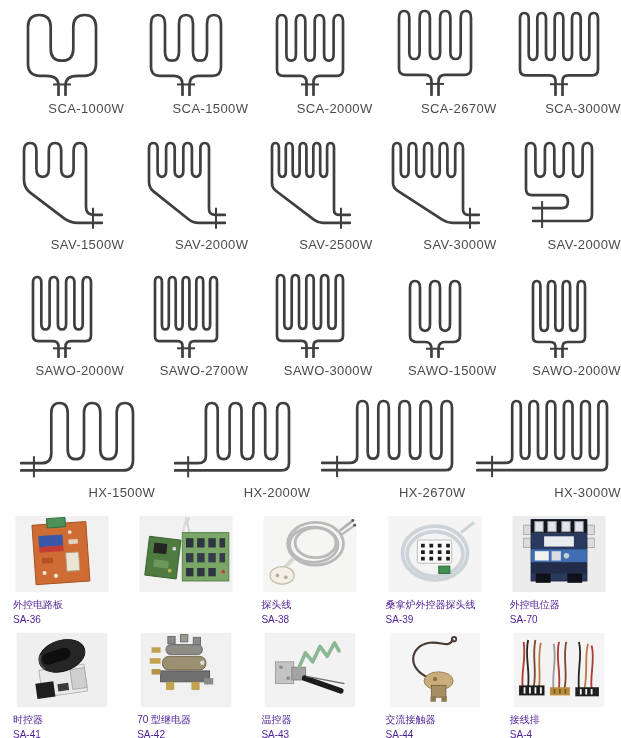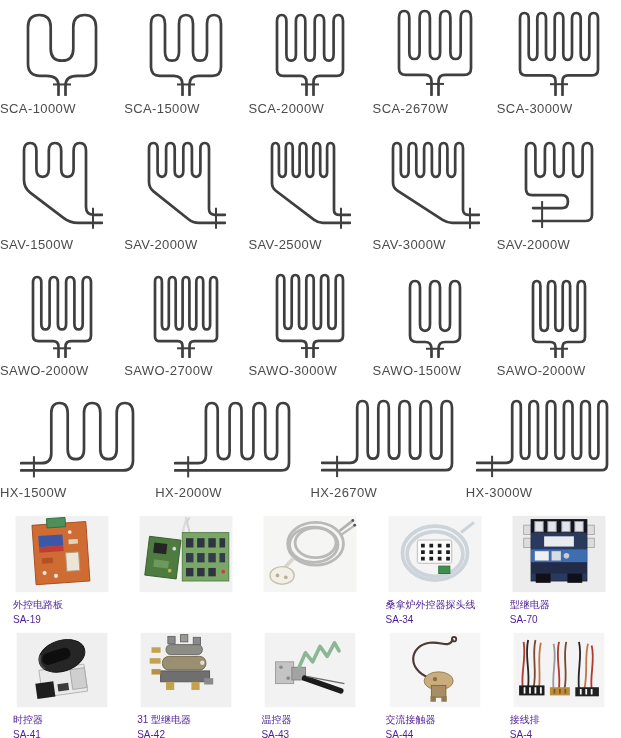--- a/index.html
+++ b/index.html
@@ -1,20 +1,20 @@
 <!DOCTYPE html>
 <html><head>
 <meta charset="utf-8">
 <style>
   html,body{margin:0;padding:0}
   body{width:621px;height:738px;background:#ffffff;font-family:"Liberation Sans",sans-serif;overflow:hidden}
   .page{width:621px;height:738px;box-sizing:border-box;padding-top:6px;position:relative}
   .grid{display:grid;grid-template-columns:repeat(5,1fr)}
   .grid.c4{grid-template-columns:repeat(4,1fr)}
-  .cell{display:flex;flex-direction:column;align-items:flex-start;min-width:0}
+  .cell{display:flex;flex-direction:column;align-items:flex-end;min-width:0}
   .draw{display:flex;align-items:flex-end;justify-content:center;width:100%}
   .hlabel{margin-top:5px;height:17px;font-size:13px;color:#4b4b4b;letter-spacing:.4px;text-align:center;white-space:nowrap}
   .photo{display:flex;align-items:flex-end;justify-content:center;width:100%}
   .plabel{width:100%;box-sizing:border-box;padding:3px 2px 0 13px;font-size:10px;line-height:15px;color:#4c1d95;white-space:nowrap}
 </style>
 </head>
 <body>
 
 <div class="page">
   <div id="heating-section">
@@ -213,21 +213,21 @@
                 <rect x="30" y="46" width="12" height="6" fill="#b45226"></rect>
                 <circle cx="32" cy="62" r="2.2" fill="#f0e6da"></circle>
                 <circle cx="44" cy="66" r="2.2" fill="#f0e6da"></circle>
                 <circle cx="62" cy="20" r="2" fill="#f0e6da"></circle>
                 <rect x="60" y="28" width="10" height="5" fill="#ddd3c0"></rect>
               </g>
             </svg>
           </div>
           <div class="plabel">
             <div>外控电路板</div>
-            <div>SA-19</div>
+            <div>SA-36</div>
           </div>
         </div>
         <div class="cell">
           <div class="photo" style="height: 80px;">
             <svg width="104" height="80" viewBox="0 0 104 86" preserveAspectRatio="xMidYMid meet">
               <rect x="2" y="2" width="100" height="82" fill="#f1f1f1"></rect>
               <path d="M50 24 C46 14 54 10 52 3" stroke="#dcdcdc" stroke-width="2.6" fill="none"></path>
               <path d="M55 24 C58 14 49 10 56 4" stroke="#cfcfcf" stroke-width="2" fill="none"></path>
               <g transform="rotate(7 28 48)">
                 <rect x="10" y="26" width="34" height="42" fill="#4e7c40" stroke="#3a5e2f"></rect>
@@ -269,20 +269,24 @@
               </g>
               <path d="M84 18 L97 8" stroke="#b0b0b0" stroke-width="3" fill="none"></path>
               <path d="M86 22 L99 13" stroke="#b9b9b9" stroke-width="2.4" fill="none"></path>
               <circle cx="98" cy="7" r="1.6" fill="#555"></circle>
               <circle cx="100" cy="12" r="1.6" fill="#555"></circle>
               <path d="M34 48 C28 54 24 58 22 62" stroke="#d8d6cc" stroke-width="4" fill="none"></path>
               <ellipse cx="22" cy="66" rx="13" ry="9.5" fill="#f1efe6" stroke="#c6c0ac" stroke-width="1.4"></ellipse>
               <circle cx="17" cy="66" r="2" fill="#b5ae98"></circle>
               <circle cx="26" cy="68" r="2" fill="#b5ae98"></circle>
             </svg>
+          </div>
+          <div class="plabel">
+            <div>探头线</div>
+            <div>SA-38</div>
           </div>
         </div>
         <div class="cell">
           <div class="photo" style="height: 80px;">
             <svg width="104" height="80" viewBox="0 0 104 86" preserveAspectRatio="xMidYMid meet">
               <rect x="2" y="2" width="100" height="82" fill="#f4f4f4"></rect>
               <g fill="none" stroke="#ccd3d9" stroke-width="4">
                 <ellipse cx="52" cy="42" rx="35" ry="29"></ellipse>
                 <ellipse cx="52" cy="43" rx="30" ry="24"></ellipse>
               </g>
@@ -300,21 +304,21 @@
                 <rect x="37" y="46" width="4" height="4"></rect>
                 <rect x="46" y="46" width="4" height="4"></rect>
                 <rect x="55" y="46" width="4" height="4"></rect>
                 <rect x="64" y="46" width="4" height="4"></rect>
               </g>
               <rect x="56" y="56" width="12" height="8" fill="#3f8f4f" stroke="#2e6e3c"></rect>
             </svg>
           </div>
           <div class="plabel">
             <div>桑拿炉外控器探头线</div>
-            <div>SA-34</div>
+            <div>SA-39</div>
           </div>
         </div>
         <div class="cell">
           <div class="photo" style="height: 80px;">
             <svg width="104" height="80" viewBox="0 0 104 86" preserveAspectRatio="xMidYMid meet">
               <rect x="2" y="2" width="100" height="82" fill="#ececec"></rect>
               <g fill="#dcdcdc" stroke="#aaa">
                 <rect x="14" y="12" width="8" height="10"></rect>
                 <rect x="14" y="26" width="8" height="10"></rect>
                 <rect x="82" y="12" width="8" height="10"></rect>
@@ -332,21 +336,21 @@
               <rect x="22" y="38" width="60" height="14" fill="#3e6db2"></rect>
               <rect x="26" y="40" width="15" height="10" fill="#f0f0ee"></rect>
               <rect x="44" y="40" width="10" height="10" fill="#d8dde2"></rect>
               <circle cx="60" cy="45" r="3" fill="#c8cdd2"></circle>
               <rect x="22" y="52" width="60" height="12" fill="#222c48"></rect>
               <rect x="27" y="64" width="16" height="10" fill="#101018"></rect>
               <rect x="61" y="64" width="16" height="10" fill="#101018"></rect>
             </svg>
           </div>
           <div class="plabel">
-            <div>型继电器</div>
+            <div>外控电位器</div>
             <div>SA-70</div>
           </div>
         </div>
       </div>
       <div class="grid" style="margin-top: 4px;">
         <div class="cell">
           <div class="photo" style="height: 78px;">
             <svg width="104" height="78" viewBox="0 0 104 86" preserveAspectRatio="xMidYMid meet">
               <rect x="2" y="2" width="100" height="82" fill="#efefef"></rect>
               <g transform="rotate(-8 52 52)">
@@ -382,21 +386,21 @@
               <rect x="14" y="18" width="10" height="6" fill="#c2a14f"></rect>
               <rect x="12" y="30" width="12" height="6" fill="#c2a14f"></rect>
               <rect x="14" y="42" width="10" height="6" fill="#b39244"></rect>
               <rect x="30" y="56" width="9" height="9" fill="#c2a14f"></rect>
               <rect x="58" y="56" width="9" height="9" fill="#c2a14f"></rect>
               <rect x="72" y="52" width="10" height="7" fill="#8a8a8a"></rect>
               <circle cx="70" cy="35" r="2.4" fill="#ddd"></circle>
             </svg>
           </div>
           <div class="plabel">
-            <div>31 型继电器</div>
+            <div>70 型继电器</div>
             <div>SA-42</div>
           </div>
         </div>
         <div class="cell">
           <div class="photo" style="height: 78px;">
             <svg width="104" height="78" viewBox="0 0 104 86" preserveAspectRatio="xMidYMid meet">
               <rect x="2" y="2" width="100" height="82" fill="#f2f2f2"></rect>
               <rect x="14" y="34" width="20" height="24" fill="#c4c4c4" stroke="#9a9a9a"></rect>
               <circle cx="20" cy="40" r="2" fill="#8a8a8a"></circle>
               <circle cx="28" cy="52" r="2" fill="#8a8a8a"></circle>

